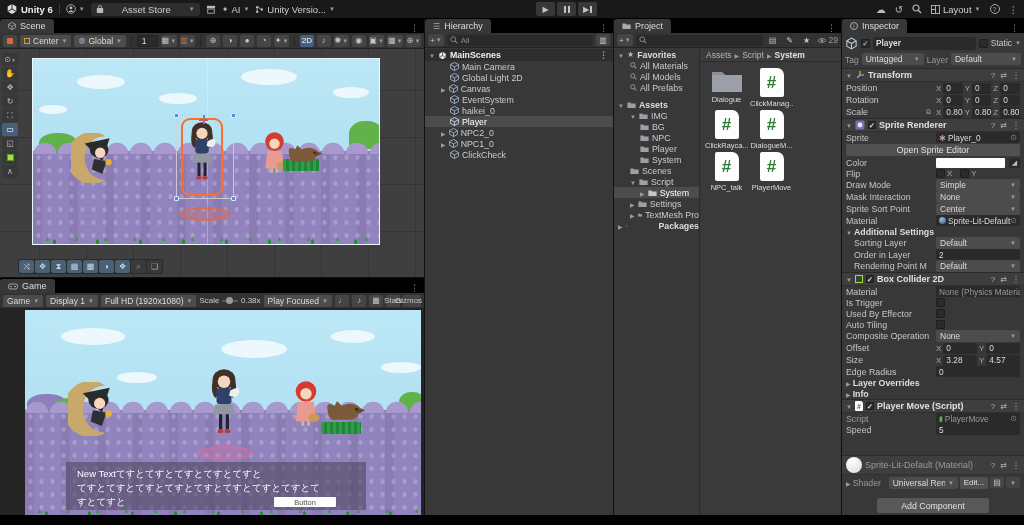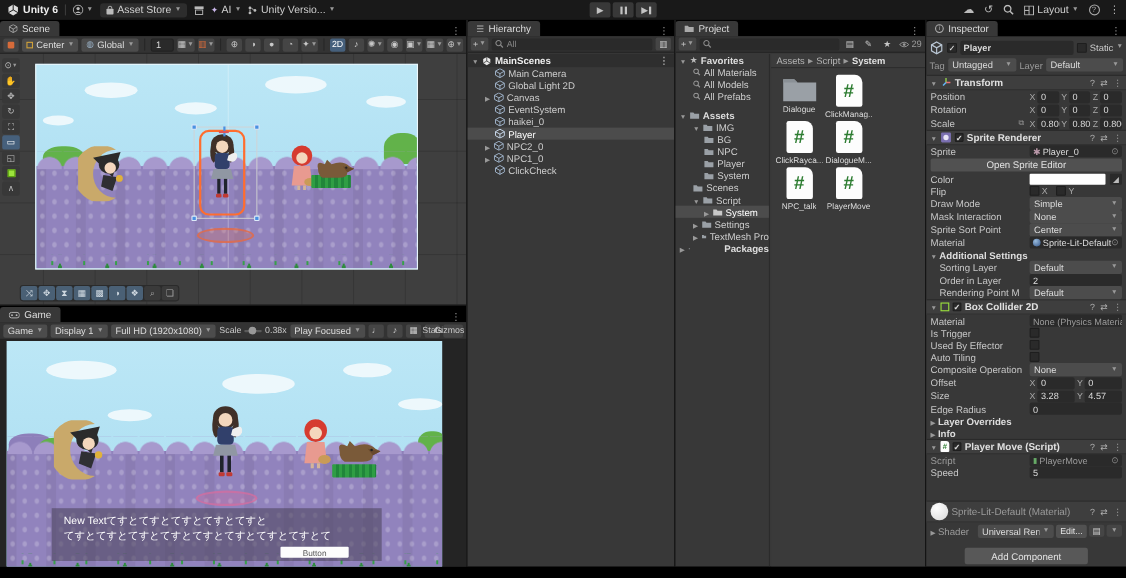--- a/index.html
+++ b/index.html
@@ -4,21 +4,21 @@
 <style>
   * { margin:0; padding:0; box-sizing:border-box; }
   html,body { width:1024px; height:525px; background:#000; font-family:"Liberation Sans",sans-serif; overflow:hidden; color:#ccc; -webkit-font-smoothing:antialiased; }
   .panel { position:absolute; background:#383838; overflow:hidden; border-left:1px solid #111; }
   .flex { display:flex; align-items:center; }
 
   
   #topbar { position:absolute; left:0; top:0; width:1024px; height:18px; background:#191919; display:flex; align-items:center; padding:0 6px; gap:6px; font-size:9.5px; color:#cfcfcf; z-index:50; }
   .mb-sep { width:1px; height:10px; background:#3a3a3a; }
   .mb-item { display:flex; align-items:center; gap:3px; }
-  .pill { background:#2d2d2d; border-radius:3px; padding:1px 5px; display:flex; align-items:center; gap:3px; }
+  .pill { background:#2d2d2d; border-radius:3px; padding:1px 5px; display:flex; align-items:center; gap:18px; }
   .caret { font-size:6px; color:#9a9a9a; }
   .playbox { position:absolute; left:536px; top:2px; display:flex; gap:2px; }
   .pbtn { width:19px; height:14px; background:#383838; border-radius:2px; display:flex; align-items:center; justify-content:center; color:#c2c2c2; font-size:8px; }
   .pause-ico { width:6px; height:7px; border-left:2px solid #c2c2c2; border-right:2px solid #c2c2c2; }
   .step-bar { width:2px; height:7px; background:#c2c2c2; margin-left:1px; }
   #topbar-right { margin-left:auto; display:flex; align-items:center; gap:9px; }
   .help-circ { width:10px; height:10px; border-radius:50%; border:1px solid #aaa; font-size:7px; display:flex; align-items:center; justify-content:center; color:#aaa; }
 
   
   .tabstrip { height:15px; background:#000000; display:flex; align-items:flex-end; }
@@ -380,21 +380,21 @@
     <span class="btn-sq">
         <span>Stats</span>
       </span>
     <span class="btn-sq">
         <span>Gizmos</span>
         <span class="caret">▼</span>
       </span>
   </div>
 
   <div style="position:absolute; left:0; right:0; top:31px; bottom:0; background:#242424;">
-    <div class="art" style="left:6px; top:1px; width:396px; height:206px;">
+    <div class="art" style="left:25px; top:1px; width:396px; height:206px;">
       <div class="cloud" style="left:36px; top:18px; width:64px; height:17px;"></div>
       <div class="cloud" style="left:196px; top:30px; width:66px; height:18px;"></div>
       <div class="cloud" style="left:92px; top:62px; width:40px; height:11px;"></div>
       <div class="cloud" style="left:306px; top:20px; width:44px; height:13px;"></div>
       <div class="cloud" style="left:356px; top:52px; width:40px; height:11px;"></div>
       <div class="bush" style="left:2px; top:84px; width:40px; height:22px; background:#8d7fba;"></div>
       <div class="bush" style="left:30px; top:88px; width:30px; height:16px;"></div>
       <div class="bush" style="left:374px; top:82px; width:26px; height:22px;"></div>
       <div class="field" style="top:100px;">
           <div class="bumps"></div>
@@ -444,20 +444,21 @@
             <path d="M4 12Q2 4 10 8L12 4 16 8Q26 4 32 10L36 12 30 15Q30 20 22 20L8 20Q4 18 4 12Z" fill="#7a5a39"></path>
             <path d="M26 10 36 12 30 15Z" fill="#68492c"></path>
             <circle cx="29" cy="11" r="1" fill="#222"></circle>
           </svg>
       </div>
 
       <div class="dlg" style="left:41px; top:152px; width:300px; height:48px;">
         <div class="dlg-text">
           <div>New Textてすとてすとてすとてすとてすと</div>
           <div>てすとてすとてすとてすとてすとてすとてすとてすとて</div>
+          <div>すとてすと</div>
         </div>
         <div class="dlg-btn" style="left:208px; top:35px;">Button</div>
       </div>
     </div>
   </div>
 </div>
 
 <div class="panel" style="left:424px; top:18px; width:189px; height:497px;">
   <div class="tabstrip">
     <span class="tab">

